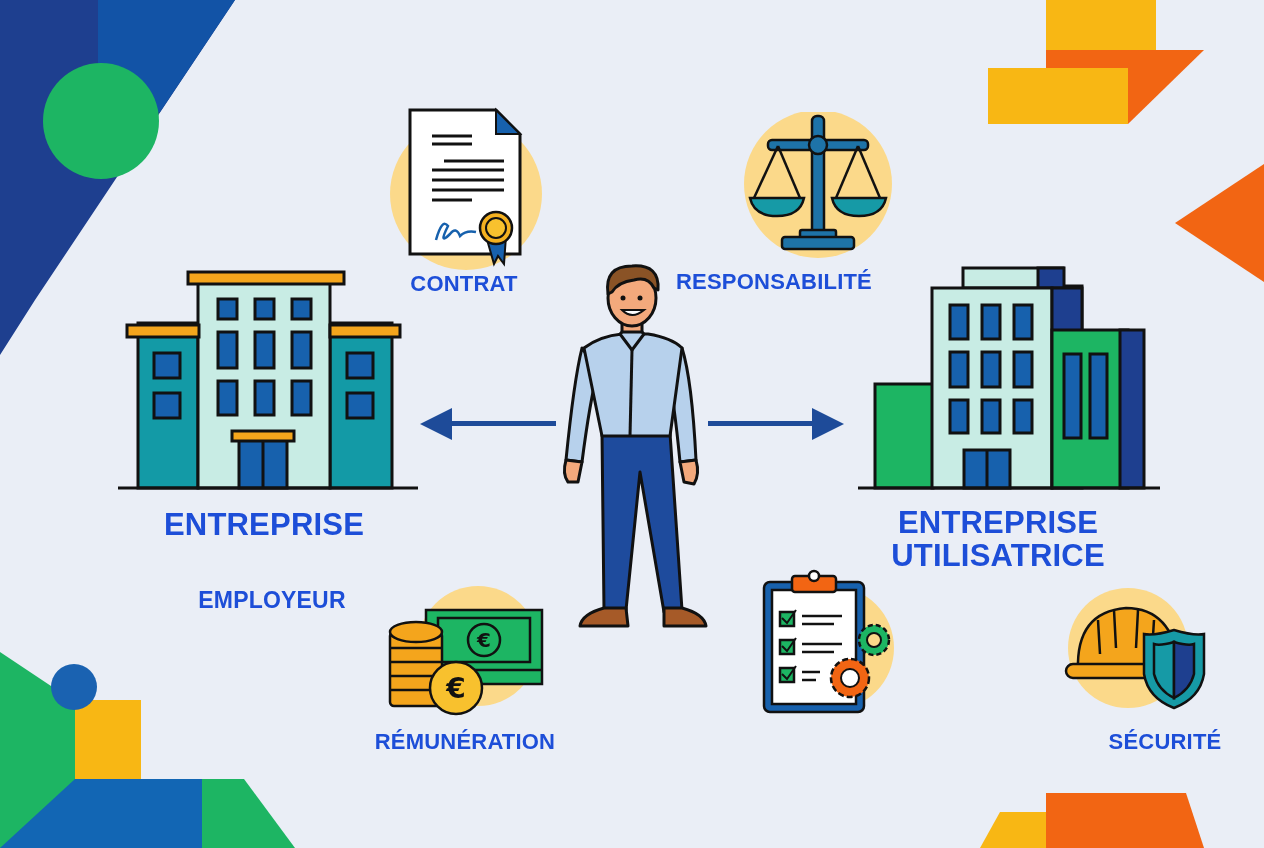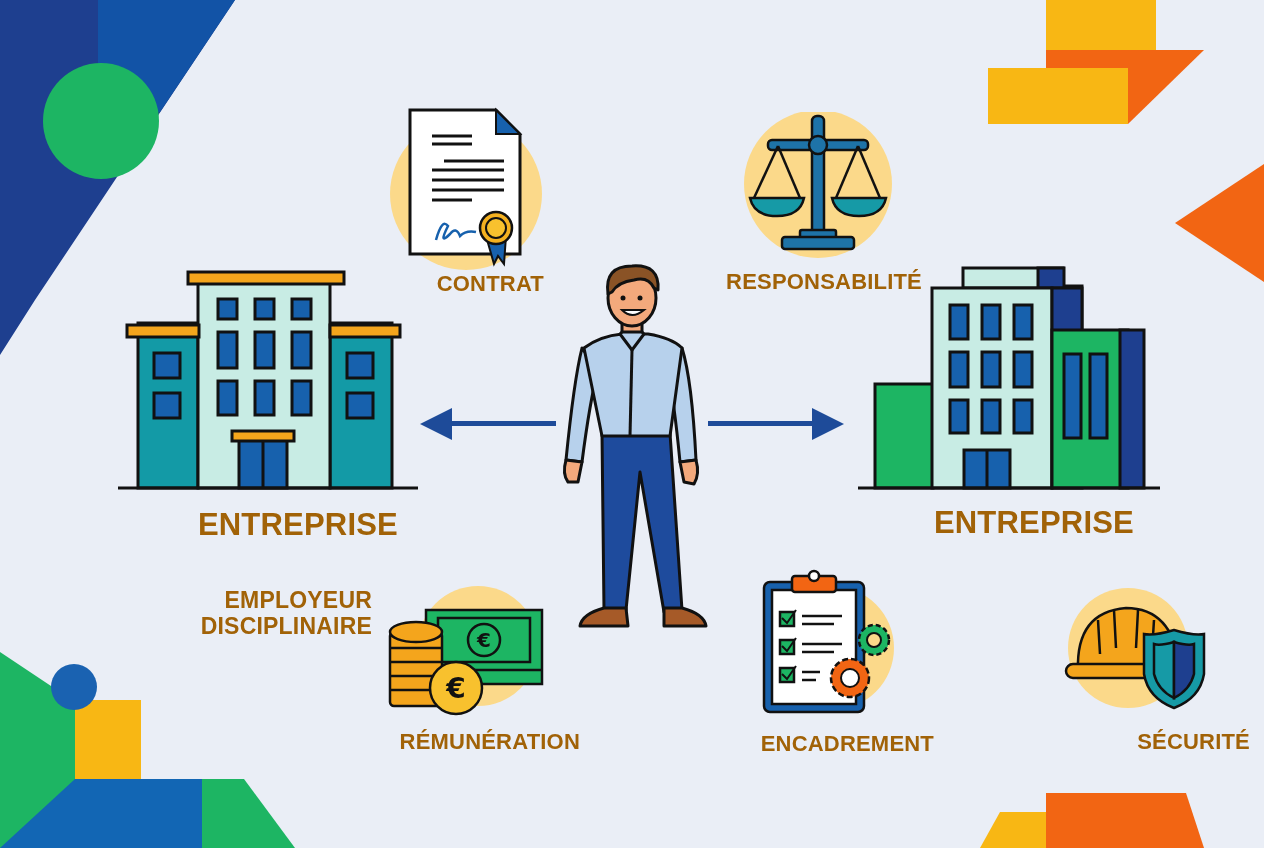--- a/index.html
+++ b/index.html
@@ -1,20 +1,20 @@
 <!DOCTYPE html>
 <html><head>
 <meta charset="utf-8">
 <style>
   * { margin:0; padding:0; box-sizing:border-box; }
   html, body { width:1264px; height:848px; overflow:hidden; background:#eaeef6; }
   body { position:relative; font-family:"Liberation Sans", sans-serif; color:#111; }
   .abs { position:absolute; }
   svg { display:block; }
-  .label { position:absolute; font-weight:bold; text-align:right; color:#a16207; line-height:1.08; letter-spacing:0.2px; }
+  .label { position:absolute; font-weight:bold; text-align:center; color:#1d4ed8; line-height:1.08; letter-spacing:0.2px; }
   .title { font-size:31px; }
   .sub { font-size:23px; line-height:1.12; }
   .icon-label { font-size:22px; }
 </style>
 </head>
 <body>
 
 <svg class="abs" style="left:0;top:0" width="1264" height="848">
 
   <polygon points="0,0 235,0 35,300 0,355" fill="#1e3f8f"></polygon>
@@ -164,21 +164,21 @@
     <line x1="40" y1="34" x2="16" y2="86" fill="none"></line>
       <line x1="40" y1="34" x2="62" y2="86" fill="none"></line>
     <line x1="120" y1="34" x2="98" y2="86" fill="none"></line>
       <line x1="120" y1="34" x2="142" y2="86" fill="none"></line>
     <path d="M12,86 L66,86 Q62,104 39,104 Q16,104 12,86 Z" fill="#169aa6"></path>
     <path d="M94,86 L148,86 Q144,104 121,104 Q98,104 94,86 Z" fill="#169aa6"></path>
     <rect x="62" y="118" width="36" height="8" rx="2" fill="#1e73a8"></rect>
     <rect x="44" y="125" width="72" height="12" rx="3" fill="#1e73a8"></rect>
   </g>
 </svg>
-<div class="label icon-label" style="left:682px;top:270px;width:240px">RESPONSABILITÉ</div>
+<div class="label icon-label" style="left:654px;top:270px;width:240px">RESPONSABILITÉ</div>
 
 <svg class="abs" style="left:386px;top:584px" width="160" height="134" viewBox="0 0 160 134">
   <circle cx="92" cy="62" r="60" fill="#fbd98a"></circle>
   <g stroke="#111" stroke-width="2.5">
     <rect x="40" y="26" width="116" height="74" fill="#1db563"></rect>
     <rect x="52" y="34" width="92" height="44" fill="#1db563"></rect>
     <line x1="40" y1="86" x2="156" y2="86"></line>
     <circle cx="98" cy="56" r="16" fill="#1db563"></circle>
   </g>
   <text x="98" y="63" font-family="DejaVu Sans, sans-serif" font-size="20" font-weight="bold" text-anchor="middle" fill="#111">€</text>
@@ -216,39 +216,38 @@
     <path d="M24,50 L29,55 L38,42"></path>
       <path d="M24,78 L29,83 L38,70"></path>
       <path d="M24,106 L29,111 L38,98"></path>
   </g>
   <circle cx="116" cy="72" r="15" fill="#1db563" stroke="#111" stroke-width="2.5" stroke-dasharray="5 3"></circle>
   <circle cx="116" cy="72" r="7" fill="#fbd98a" stroke="#111" stroke-width="2"></circle>
   <circle cx="92" cy="110" r="19" fill="#f26513" stroke="#111" stroke-width="2.5" stroke-dasharray="6 3"></circle>
   <circle cx="92" cy="110" r="9" fill="#fff" stroke="#111" stroke-width="2"></circle>
 </svg>
 <div class="label icon-label" style="left:714px;top:732px;width:220px">
-  <div>ENCADREMENT</div>
 </div>
 
 <svg class="abs" style="left:1062px;top:586px" width="146" height="136" viewBox="0 0 146 136">
   <circle cx="66" cy="62" r="60" fill="#fbd98a"></circle>
   <g stroke="#111" stroke-width="2.5">
     <path d="M16,84 Q14,26 64,22 Q110,22 118,80 Z" fill="#f4a51c"></path>
     <rect x="4" y="78" width="120" height="14" rx="7" fill="#f4a51c"></rect>
     <path d="M52,24 L54,62 M76,24 L74,62 M36,34 L38,68 M92,34 L90,66" fill="none"></path>
     <path d="M112,44 Q92,50 82,48 L82,88 Q86,112 112,122 Q138,112 142,88 L142,48 Q132,50 112,44 Z" fill="#169aa6"></path>
     <path d="M112,56 Q98,60 92,58 L92,88 Q96,104 112,112 Z" fill="#169aa6"></path>
     <path d="M112,56 Q126,60 132,58 L132,88 Q128,104 112,112 Z" fill="#1e3f8f"></path>
   </g>
 </svg>
 <div class="label icon-label" style="left:1080px;top:730px;width:170px">SÉCURITÉ</div>
 
 <div class="label" style="left:130px;top:508px;width:268px">
   <div class="title">ENTREPRISE</div>
 </div>
-<div class="label sub" style="left:152px;top:588px;width:220px">
+<div class="label sub" style="left:162px;top:588px;width:220px">
   <div>EMPLOYEUR</div>
-  <div>DISCIPLINAIRE</div>
 </div>
 
 <div class="label" style="left:862px;top:506px;width:272px">
   <div class="title">ENTREPRISE</div>
+  <div class="title">UTILISATRICE</div>
 </div>
 
 </body></html>

